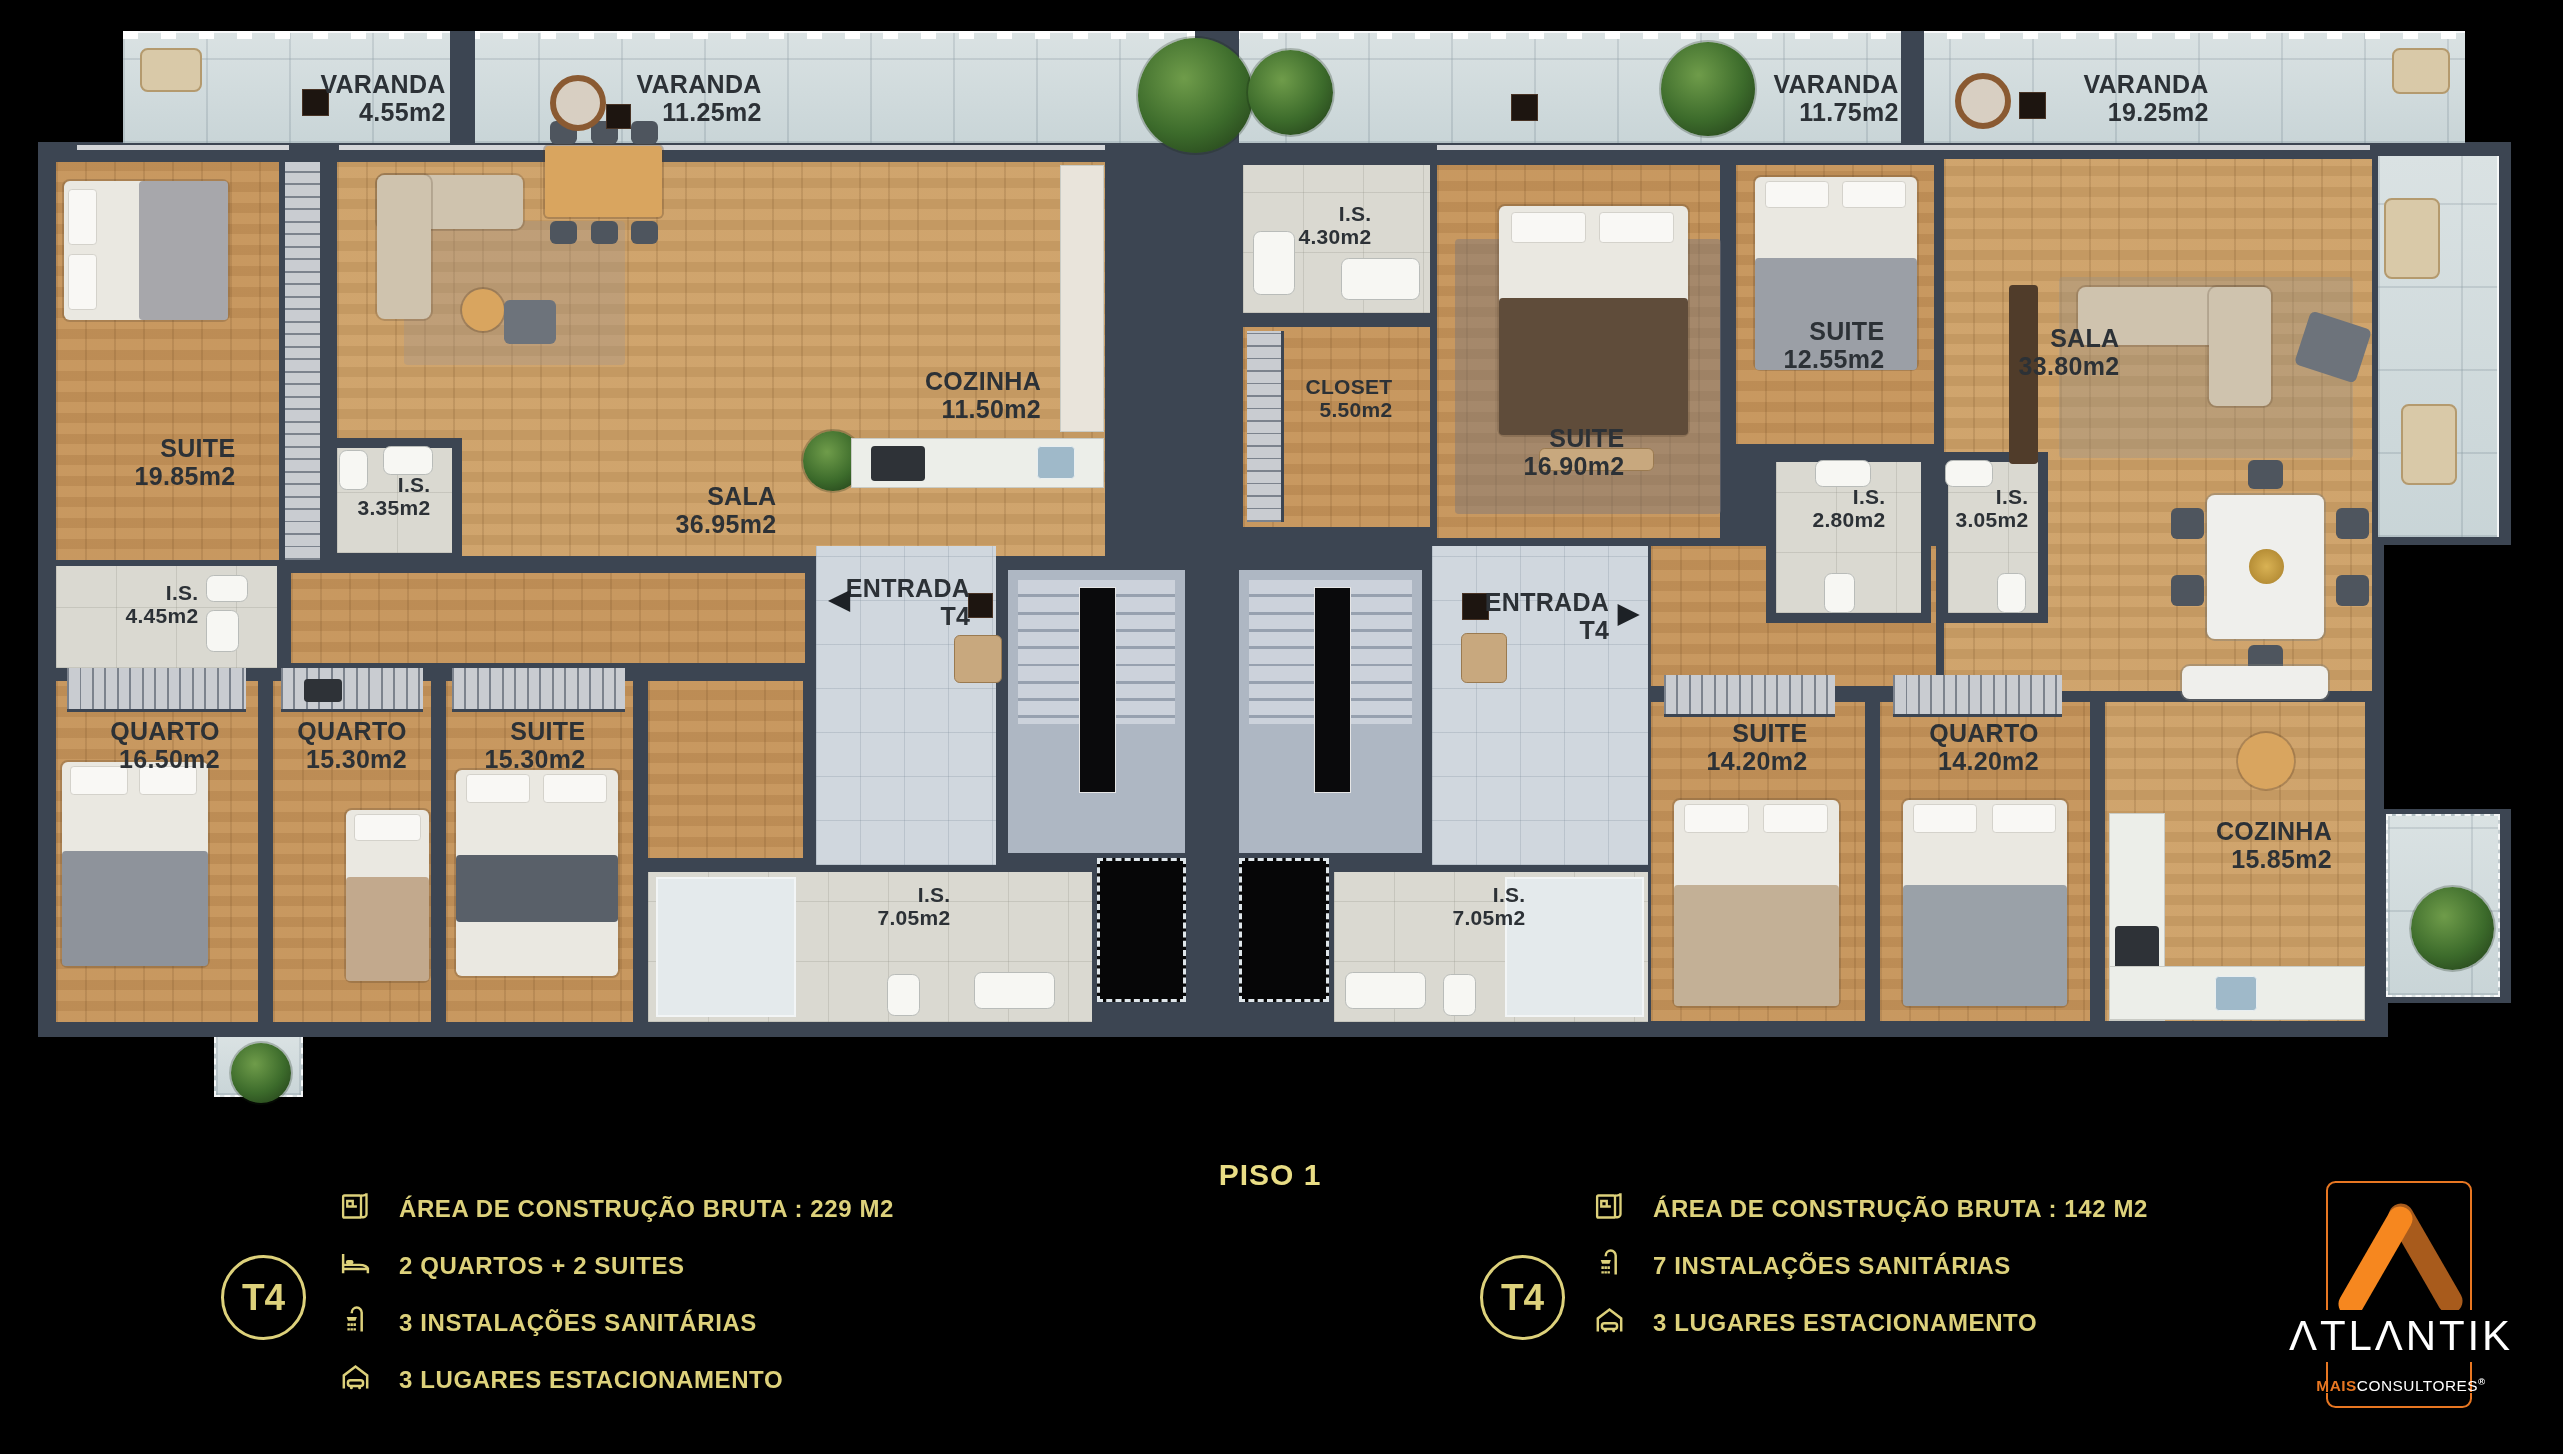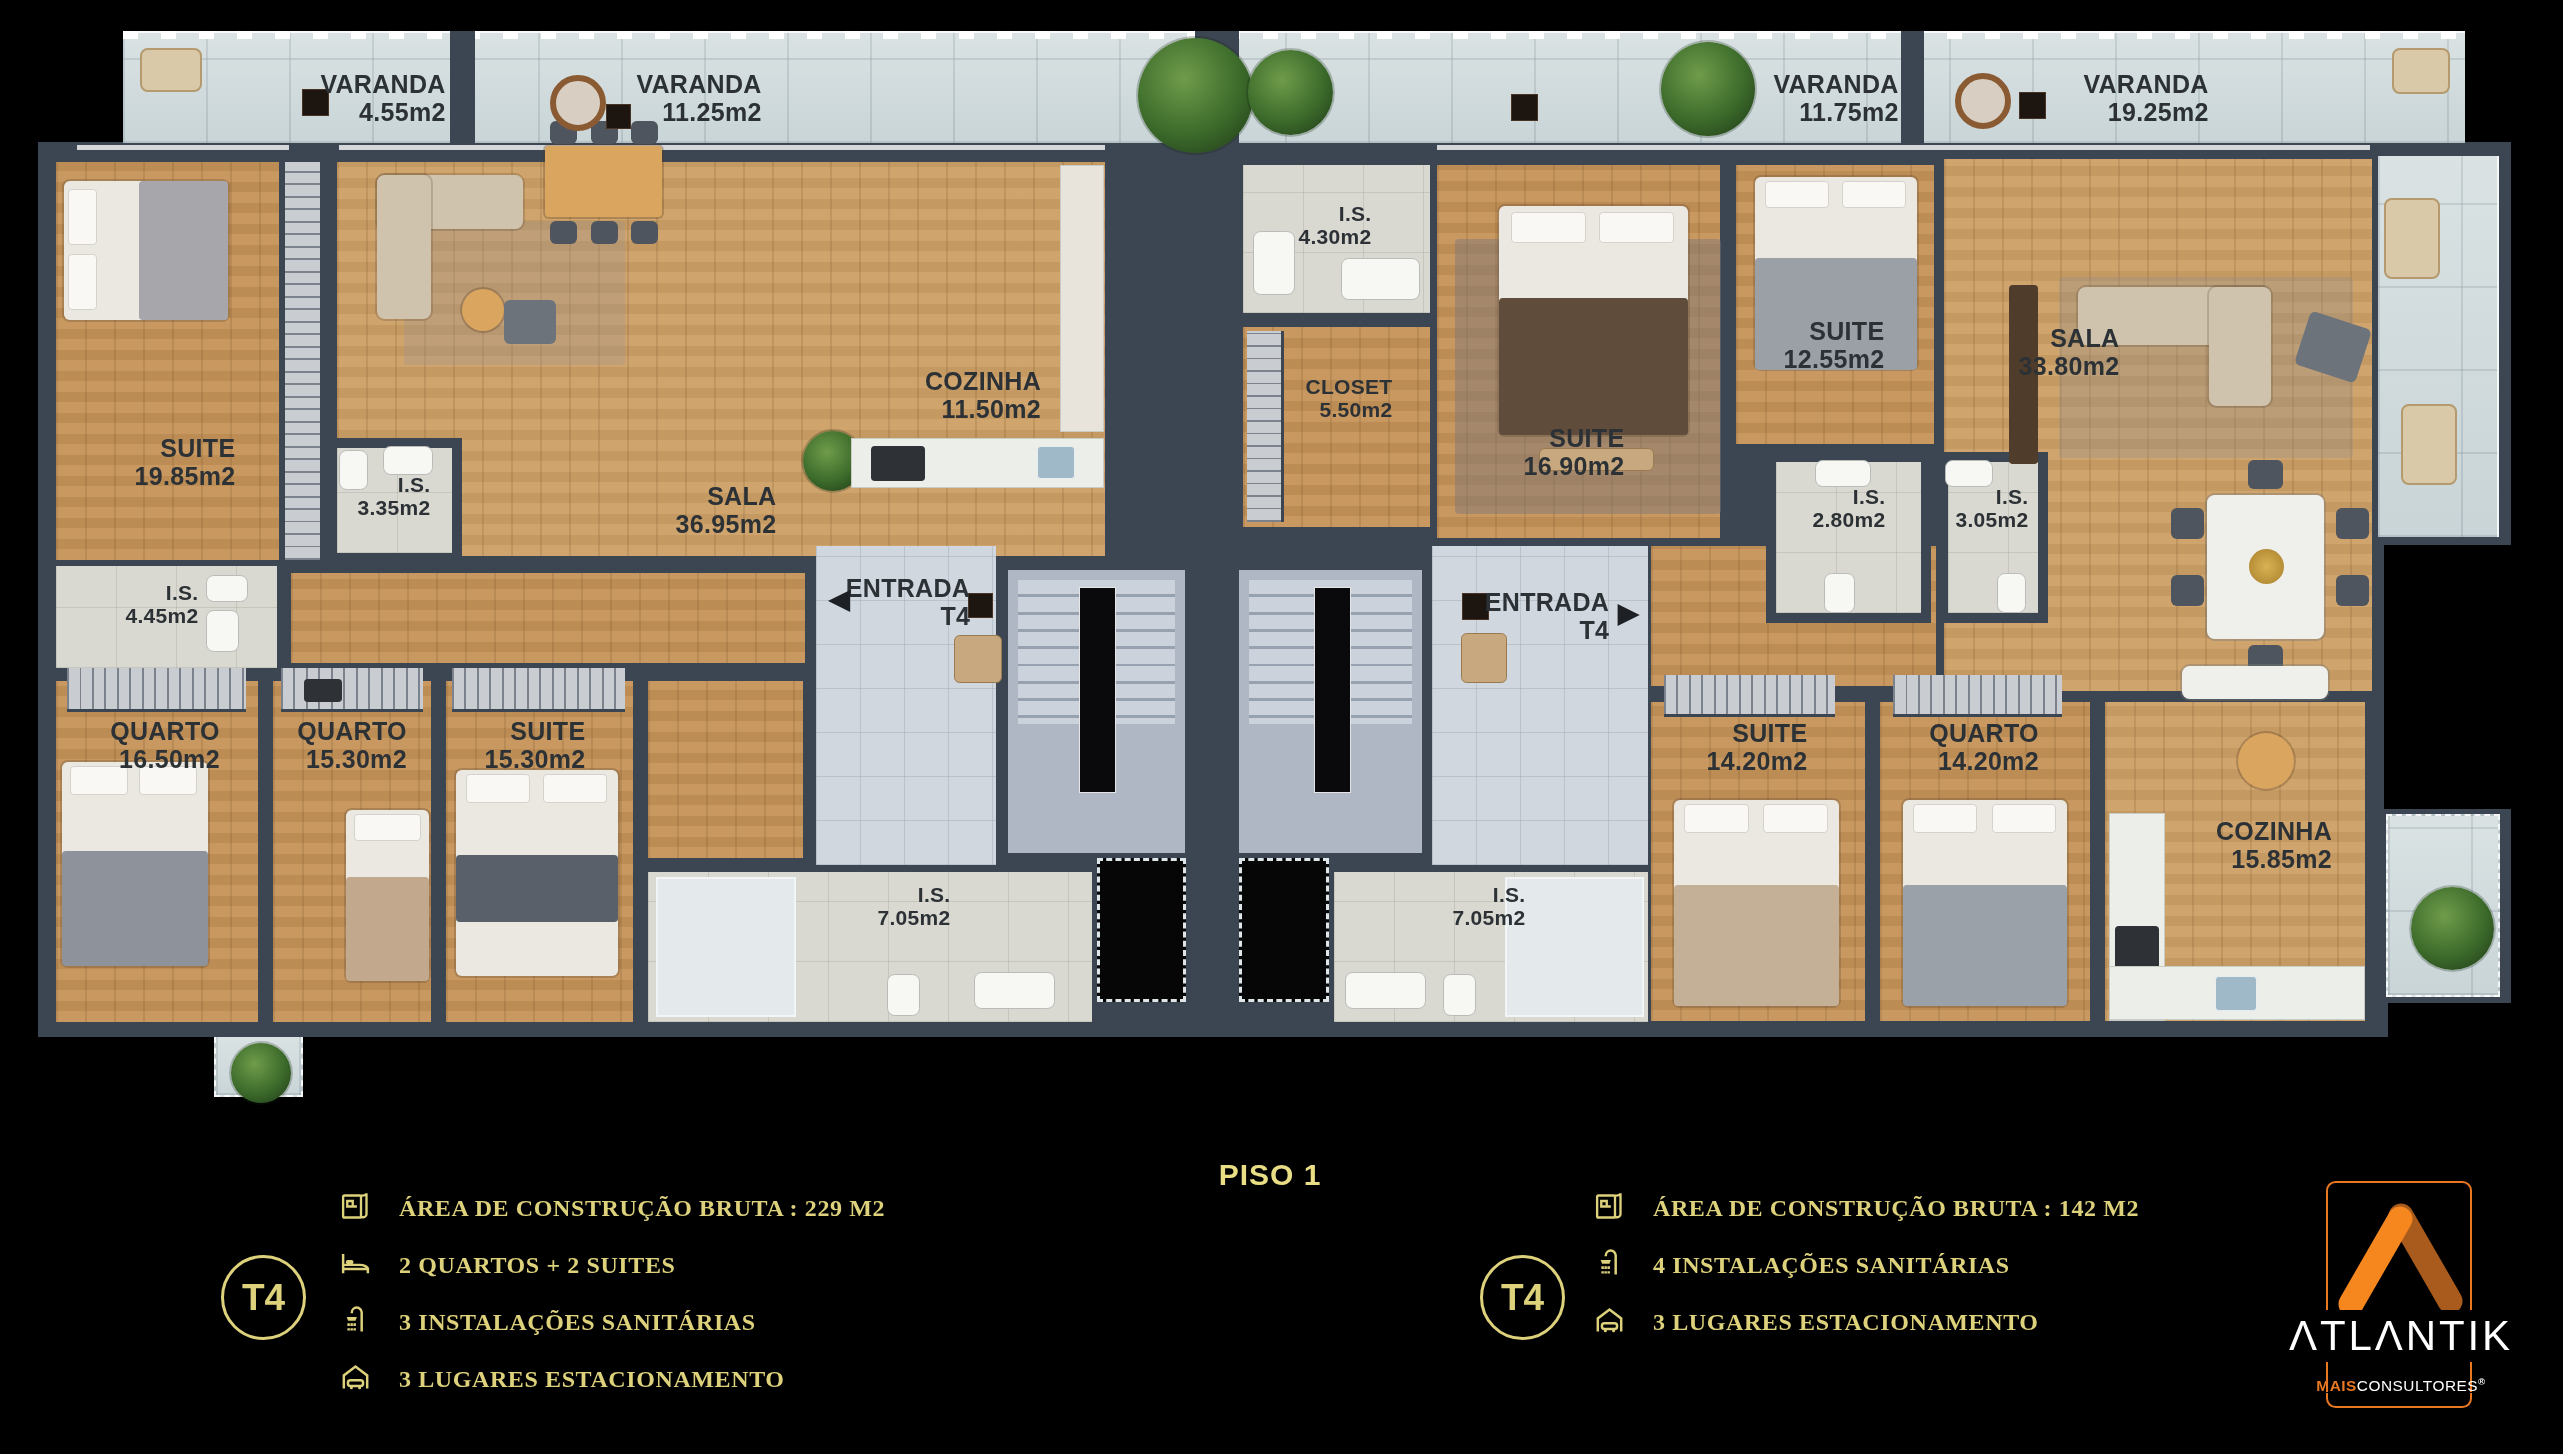--- a/index.html
+++ b/index.html
@@ -60,21 +60,21 @@
   
   .lbl{position:absolute;transform:translateX(-50%);text-align:right;color:#2c3136;
        font-weight:bold;font-size:25px;line-height:1.1;letter-spacing:0.3px;white-space:nowrap;}
   .lbl span{display:block;}
   .lbl.small{font-size:21px;}
   .arrowc{position:absolute;color:#1d2126;font-size:27px;font-weight:bold;}
   
   .piso{position:absolute;transform:translateX(-50%);color:#e9dd85;font-weight:bold;
         font-size:30px;letter-spacing:1px;}
   .legend{position:absolute;display:flex;flex-direction:column;gap:22px;}
-  .lrow{display:flex;align-items:center;gap:27px;height:35px;font-family:Liberation Serif, serif;}
+  .lrow{display:flex;align-items:center;gap:27px;height:35px;}
   .ltext{color:#ddd17b;font-weight:bold;font-size:24px;letter-spacing:0.6px;white-space:nowrap;}
   .t4badge{position:absolute;width:79px;height:79px;border:3.8px solid #ddd17b;border-radius:50%;
            display:flex;align-items:center;justify-content:center;color:#ddd17b;
            font-weight:bold;font-size:37px;}
   
   .logobox{position:absolute;left:2326px;top:1181px;width:146px;height:227px;
            border:2.9px solid #e87722;border-radius:9.6px;box-sizing:border-box;}
   .chev{position:absolute;width:25px;height:123px;border-radius:12.5px;}
   .brand{position:absolute;transform:translateX(-50%);color:#fff;background:#000;
          font-size:42px;font-weight:normal;letter-spacing:2.9px;padding:1.9px 7.7px;white-space:nowrap;}
@@ -426,21 +426,21 @@
             <path d="M6 8h4v4H6zM10 12h3"></path>
           </svg></span>
       <span class="ltext">ÁREA DE CONSTRUÇÃO BRUTA :  142 M2</span>
     </div>
     <div class="lrow">
       <span><svg viewBox="0 0 24 24" width="33" height="33" fill="none" stroke="#ddd17b" stroke-width="1.8">
             <path d="M16.5 20V6.2a3.6 3.6 0 00-7.2 0v.6"></path>
             <path d="M5.6 9.4h7.4l-1 2.8H6.6z" fill="#ddd17b" stroke="none"></path>
             <path d="M7 14v2M9.2 14v2M11.4 14v2M7 17.6v1.6M9.2 17.6v1.6M11.4 17.6v1.6"></path>
           </svg></span>
-      <span class="ltext">4 INSTALAÇÕES SANITÁRIAS</span>
+      <span class="ltext">7 INSTALAÇÕES SANITÁRIAS</span>
     </div>
     <div class="lrow">
       <span><svg viewBox="0 0 24 24" width="33" height="33" fill="none" stroke="#ddd17b" stroke-width="1.8">
             <path d="M3.5 20v-9.5L12 4l8.5 6.5V20"></path>
             <rect x="6.5" y="14" width="11" height="4.2" rx="1.8"></rect>
             <circle cx="9" cy="19.4" r="1.1" fill="#ddd17b" stroke="none"></circle>
             <circle cx="15" cy="19.4" r="1.1" fill="#ddd17b" stroke="none"></circle>
           </svg></span>
       <span class="ltext">3 LUGARES ESTACIONAMENTO</span>
     </div>

